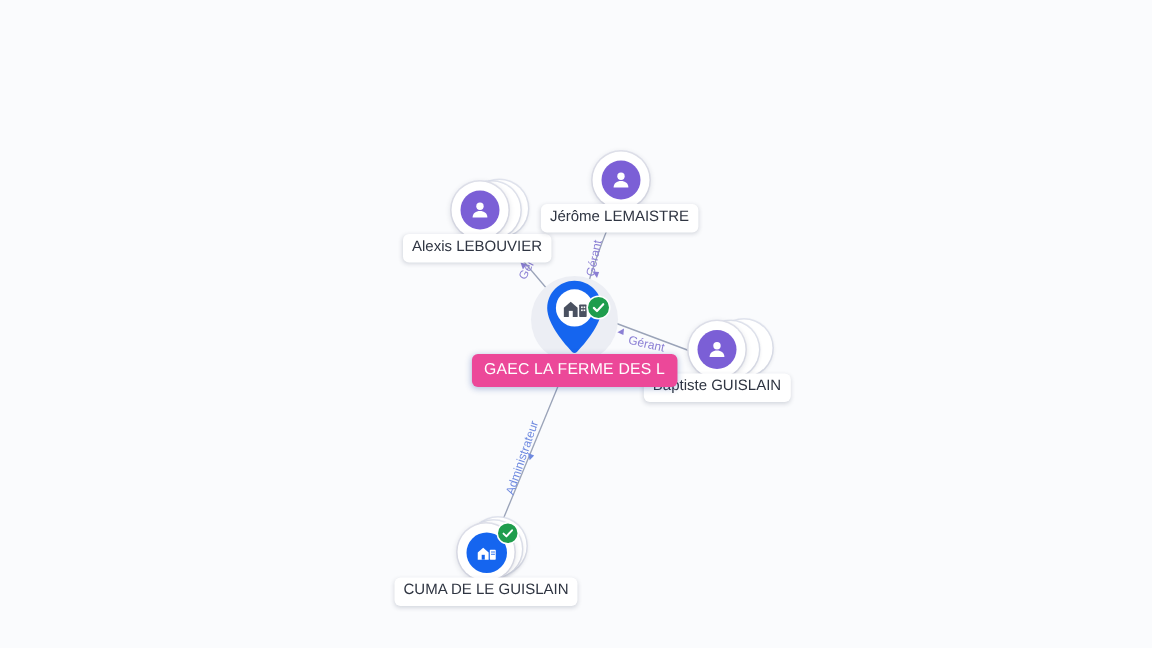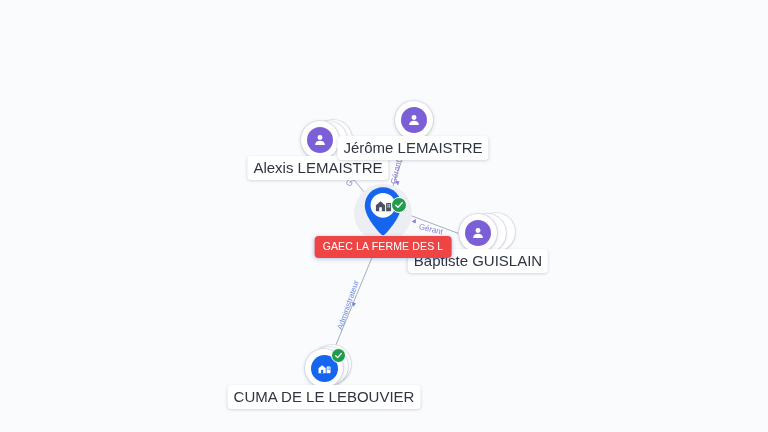--- a/index.html
+++ b/index.html
@@ -118,32 +118,32 @@
     z-index: 9;
   }
   .badge-check svg { display: block; }
 
   
   .node-label {
     position: absolute;
     white-space: nowrap;
     background: #ffffff;
     color: #2f3542;
-    font-size: 15px;
+    font-size: 10px;
     line-height: 1;
     padding: 4px 6px 5px 6px;
     border-radius: 4px;
     box-shadow: 0 1px 3px rgba(30,40,70,0.17);
     z-index: 8;
     transform: translateX(-50%);
   }
   .title-label {
     position: absolute;
     white-space: nowrap;
-    background: #ef4444;
+    background: #ec4899;
     color: #ffffff;
     font-size: 10.5px;
     line-height: 1;
     padding: 5px 8px 6px 8px;
     border-radius: 4px;
     box-shadow: 0 1px 4px rgba(20,60,150,0.30);
     z-index: 10;
     transform: translateX(-50%);
     letter-spacing: 0.15px;
   }
@@ -192,21 +192,21 @@
     <div class="node-stack" style="width:38px;height:38px;left:-6px;top:-20px;"></div>
     <div class="node-stack" style="width:38px;height:38px;left:-11px;top:-19.5px;"></div>
     <div class="person-disc">
       <div class="avatar">
         <svg width="16" height="16" viewBox="0 0 24 24" aria-hidden="true">
           <circle cx="12" cy="8.2" r="3.7" fill="#ffffff"></circle>
           <path d="M4.6 19.4c0-4.1 3.3-6.4 7.4-6.4s7.4 2.3 7.4 6.4z" fill="#ffffff"></path>
         </svg>
       </div>
     </div>
-    <div class="node-label" style="left:-2px; top:16px;">Alexis LEMAISTRE</div>
+    <div class="node-label" style="left:-2px; top:16px;">Alexis LEBOUVIER</div>
   </div>
 
   <div class="node" style="left:414px; top:120px;">
     <div class="person-disc">
       <div class="avatar">
         <svg width="16" height="16" viewBox="0 0 24 24" aria-hidden="true">
           <circle cx="12" cy="8.2" r="3.7" fill="#ffffff"></circle>
           <path d="M4.6 19.4c0-4.1 3.3-6.4 7.4-6.4s7.4 2.3 7.4 6.4z" fill="#ffffff"></path>
         </svg>
       </div>
@@ -242,21 +242,21 @@
           <rect x="16.9" y="13.0" width="1.4" height="1.4" fill="#1565ef"></rect>
           <rect x="19.0" y="13.0" width="1.4" height="1.4" fill="#1565ef"></rect>
         </svg>
       </div>
     </div>
     <div class="badge-check" style="left:7px; top:-20px;">
       <svg width="9" height="9" viewBox="0 0 24 24" aria-hidden="true">
         <path d="M4.5 12.6 L9.6 17.6 L19.6 6.8" stroke="#ffffff" stroke-width="3.4" fill="none" stroke-linecap="round" stroke-linejoin="round"></path>
       </svg>
     </div>
-    <div class="node-label" style="left:0px; top:17px;">CUMA DE LE LEBOUVIER</div>
+    <div class="node-label" style="left:0px; top:17px;">CUMA DE LE GUISLAIN</div>
   </div>
 
   <div class="node" style="left:383px; top:213px;">
     <div class="pin-halo"></div>
     <div class="pin-wrap">
       <svg width="44" height="56" viewBox="0 0 44 56" aria-hidden="true">
         <path d="M22 2.2 C11.9 2.2 3.8 10.3 3.8 20.4 C3.8 31.6 16.3 45.4 20.4 49.6
                  C21.3 50.5 22.7 50.5 23.6 49.6 C27.7 45.4 40.2 31.6 40.2 20.4
                  C40.2 10.3 32.1 2.2 22 2.2 Z" fill="#1565ef"></path>
         <circle cx="22" cy="20.3" r="12.4" fill="#ffffff"></circle>

